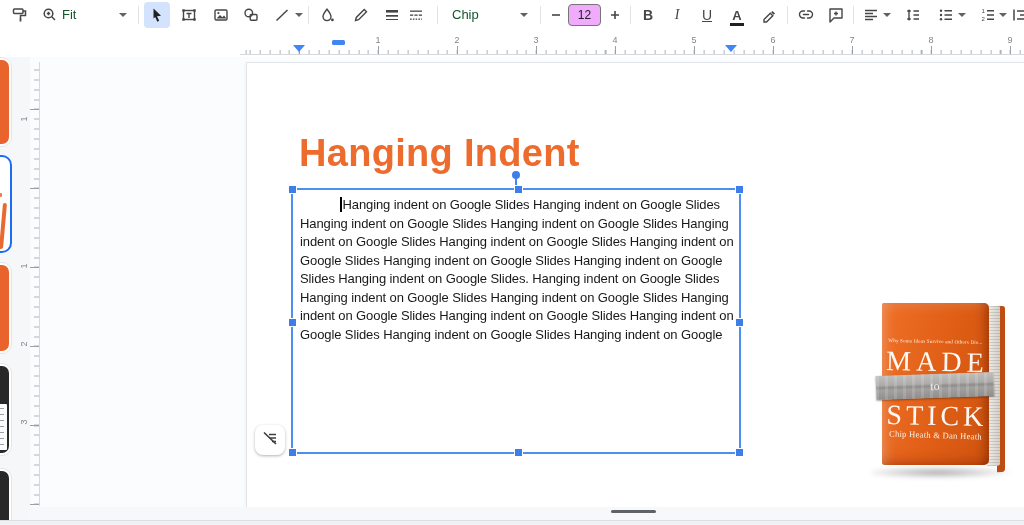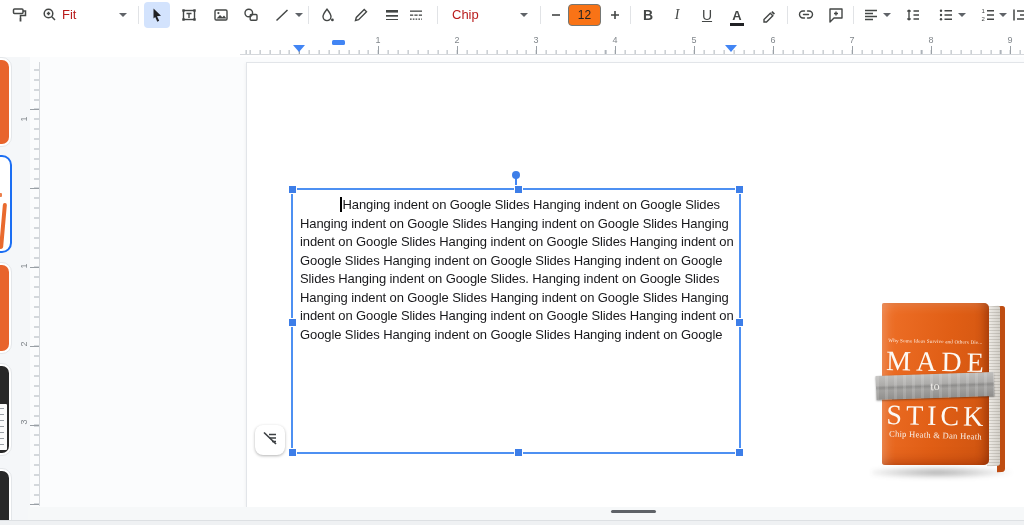--- a/index.html
+++ b/index.html
@@ -3,25 +3,25 @@
 <meta charset="utf-8">
 <style>
   html,body{margin:0;padding:0;background:#fff;}
   #app{position:relative;width:1024px;height:525px;overflow:hidden;background:#fff;
        font-family:"Liberation Sans",sans-serif;-webkit-font-smoothing:antialiased;}
   
   .toolbar{position:absolute;left:0;top:0;width:1024px;height:30px;background:#fff;z-index:40;}
   .tb{position:absolute;top:3px;width:24px;height:24px;display:flex;align-items:center;justify-content:center;border-radius:4px;}
   .tb svg{display:block;}
   .tb.active{background:#D3E3FD;}
-  .tlabel{position:absolute;top:7px;font-size:13px;color:#b91c1c;}
+  .tlabel{position:absolute;top:7px;font-size:13px;color:#14532d;}
   .car{position:absolute;top:13px;width:0;height:0;border-left:4px solid transparent;border-right:4px solid transparent;border-top:4.5px solid #5F6368;}
   .sep{position:absolute;top:6px;width:1px;height:18px;background:#E1E3E6;}
   .sizebox{position:absolute;left:568px;top:4px;width:31px;height:20px;border:1px solid #747775;border-radius:4px;
-           display:flex;align-items:center;justify-content:center;font-size:12px;color:#202124;background:#f97316;}
+           display:flex;align-items:center;justify-content:center;font-size:12px;color:#202124;background:#f0abfc;}
   .btxt{font-size:14px;color:#444746;}
   .acolor{position:relative;font-size:13px;font-weight:bold;color:#444746;line-height:1;}
   .acolor::after{content:"";position:absolute;left:-2px;right:-2px;bottom:-4px;height:3px;background:#202124;}
   
   .hruler{position:absolute;left:0;top:30px;width:1024px;height:27px;background:#fff;z-index:30;}
   .hticks-min{position:absolute;left:240px;right:0;bottom:2px;height:5px;
       background:repeating-linear-gradient(to right,#ADB3BA 0 1px,transparent 1px 9.875px);background-position-x:9.625px;}
   .hticks-in{position:absolute;left:240px;right:0;bottom:2px;height:9px;
       background:repeating-linear-gradient(to right,#9AA0A6 0 1px,transparent 1px 79px);background-position-x:59px;}
   .hbase{position:absolute;left:240px;right:0;bottom:2px;height:1px;background:#D5D8DC;}
@@ -389,20 +389,21 @@
   <div class="vruler">
     <div class="vticks-min"></div>
     <div class="vticks-in"></div>
     <div class="vbase"></div>
     <span class="vrn" style="top:52px">1</span>
     <span class="vrn" style="top:199px">1</span>
     <span class="vrn" style="top:277px">2</span>
     <span class="vrn" style="top:355px">3</span>
   </div>
 
+  <div class="slide-title">Hanging Indent</div>
 
   <div class="bodytext">
     <div class="bl first"><span class="caret-bar"></span><span>Hanging indent on Google Slides Hanging indent on Google Slides</span></div>
     <div class="bl">Hanging indent on Google Slides Hanging indent on Google Slides Hanging</div>
     <div class="bl">indent on Google Slides Hanging indent on Google Slides Hanging indent on</div>
     <div class="bl">Google Slides Hanging indent on Google Slides Hanging indent on Google</div>
     <div class="bl">Slides Hanging indent on Google Slides. Hanging indent on Google Slides</div>
     <div class="bl">Hanging indent on Google Slides Hanging indent on Google Slides Hanging</div>
     <div class="bl">indent on Google Slides Hanging indent on Google Slides Hanging indent on</div>
     <div class="bl">Google Slides Hanging indent on Google Slides Hanging indent on Google</div>

